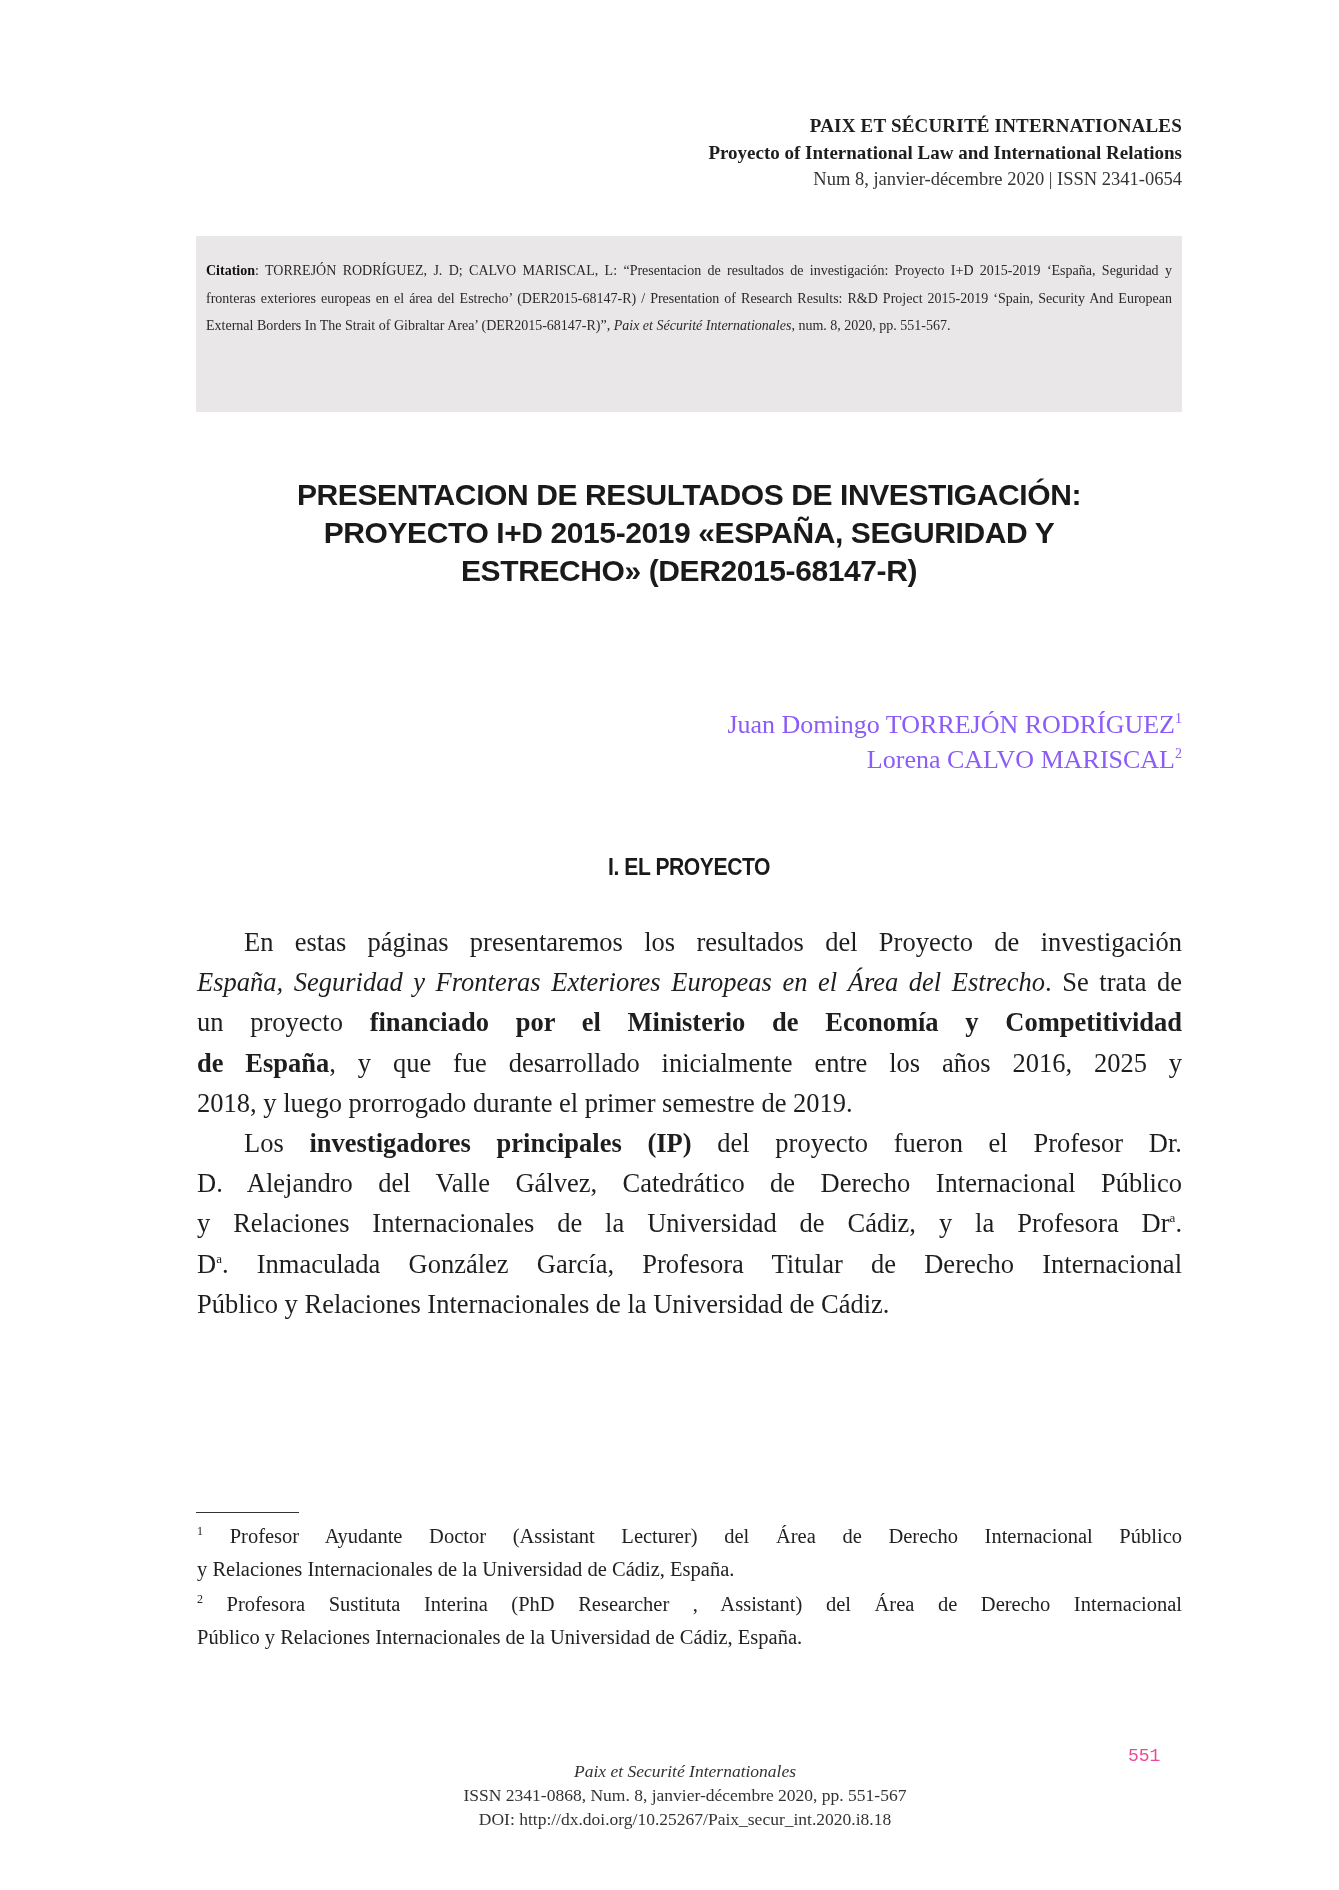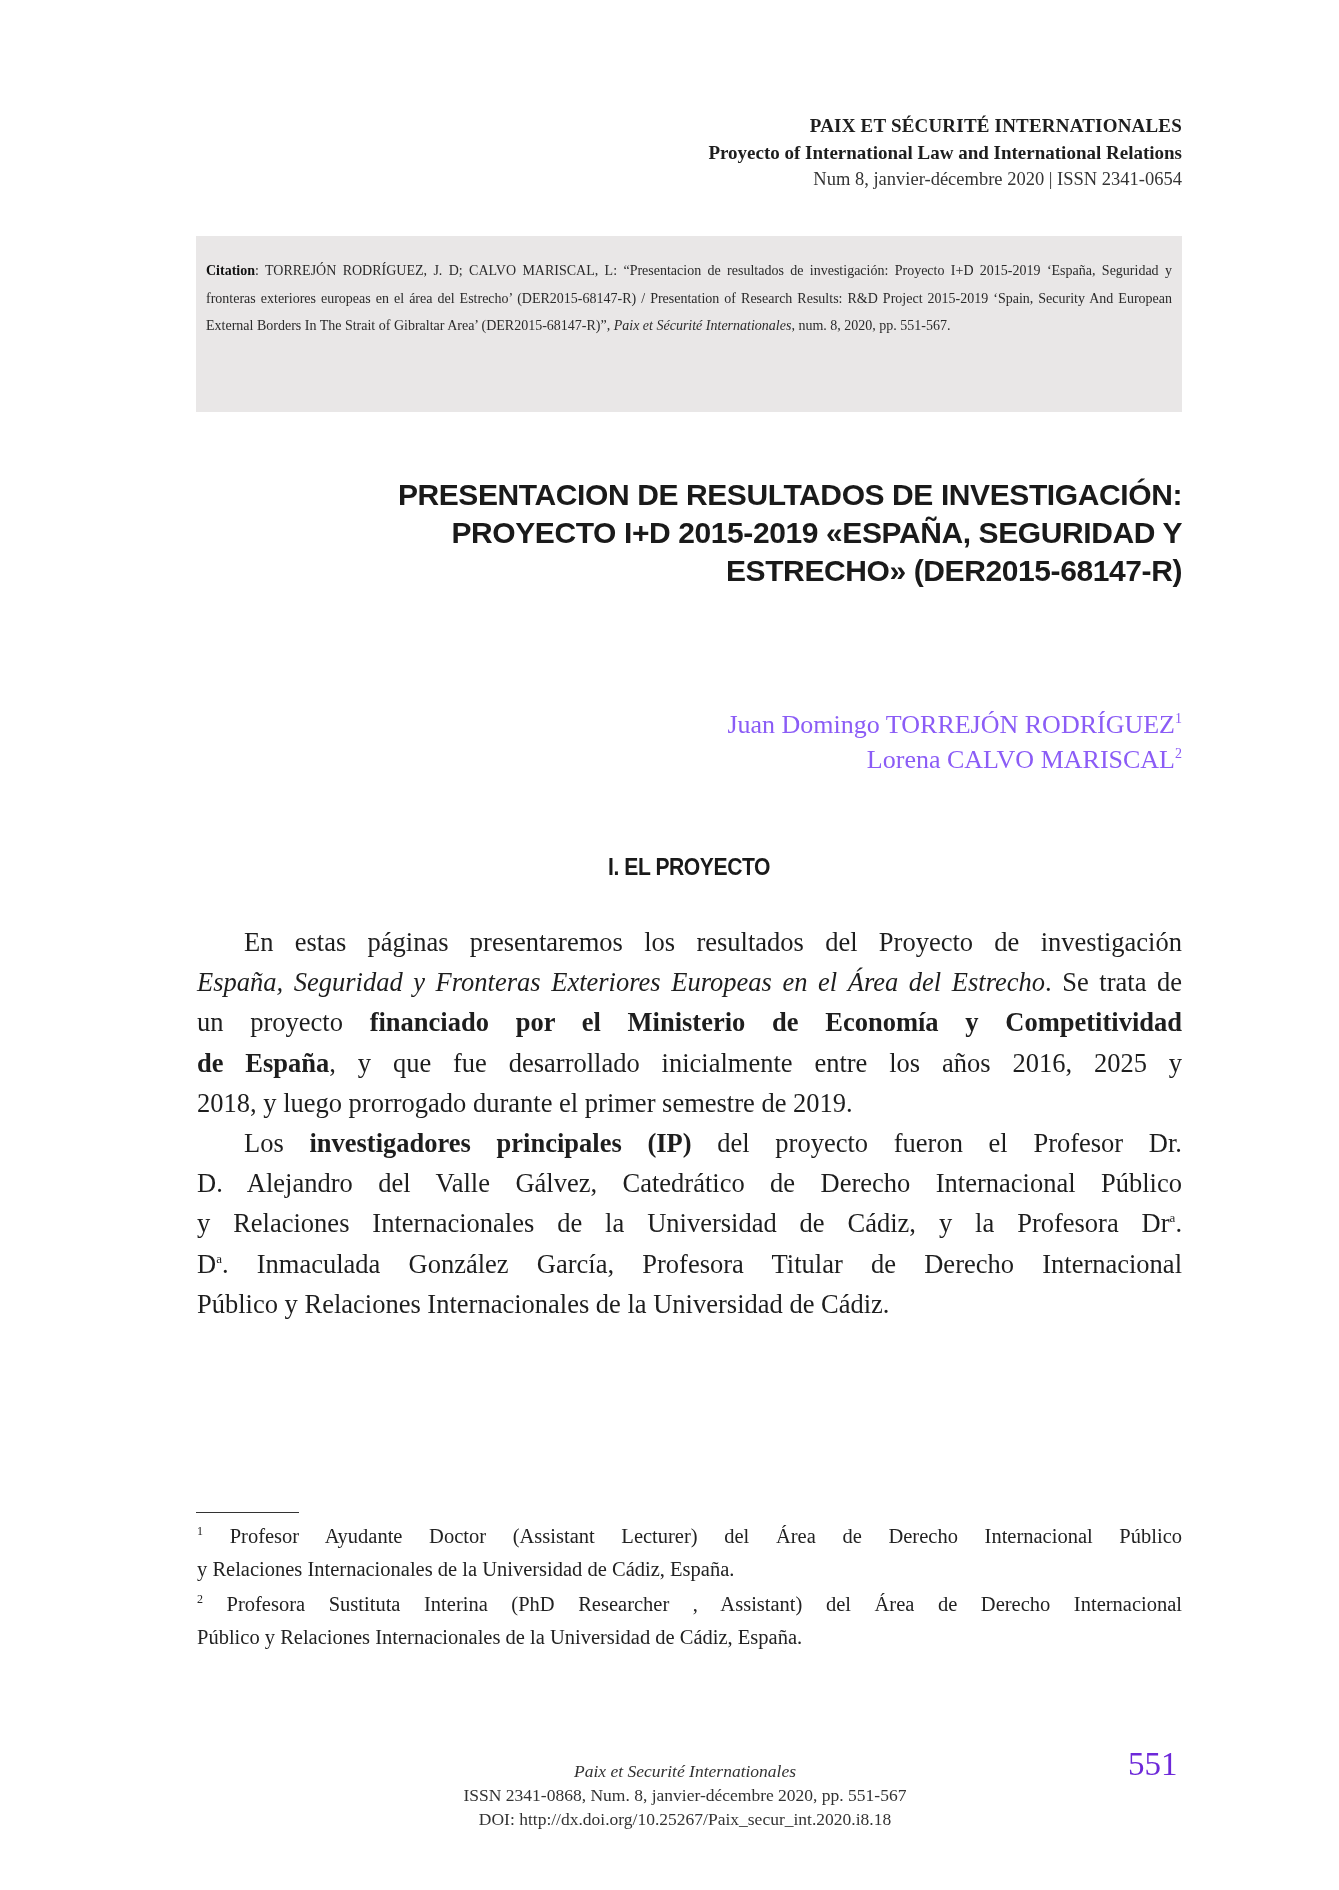--- a/index.html
+++ b/index.html
@@ -33,36 +33,36 @@
 
   .fn-rule { position: absolute; left: 196px; top: 1512px; width: 103px; height: 1px; background: #333; }
   .footnotes { position: absolute; left: 197px; width: 985px; top: 1520px; font-size: 20.5px; line-height: 33px; color: #222; }
   .footnotes .fn { margin: 0 0 2px 0; }
   .footnotes .fl { display: block; text-align: justify; text-align-last: justify; }
   .footnotes .fl.last { text-align-last: left; }
   .footnotes sup { font-size: 12px; vertical-align: super; line-height: 0; }
 
   .page-footer { position: absolute; left: 400px; width: 570px; top: 1730px; text-align: center; font-size: 17.5px; line-height: 24px; color: #333; }
   .page-footer .pf-journal { font-style: italic; margin-top: 29px; }
-  .page-number { position: absolute; left: 1128px; top: 1746px; font-size: 33px; color: #6d28d9; }
+  .page-number { position: absolute; left: 1128px; top: 1746px; font-size: 18px; color: #ec4899; font-family: Liberation Mono, monospace; }
 </style>
 </head>
 <body>
 
 <header class="journal-header">
   <div class="jh-title">PAIX ET SÉCURITÉ INTERNATIONALES</div>
   <div class="jh-sub">Proyecto of  International Law and International Relations</div>
   <div class="jh-line">Num 8, janvier-décembre 2020 | ISSN 2341-0654</div>
 </header>
 
 <section class="citation-box">
   <p><span class="cit-label">Citation</span><span>: TORREJÓN RODRÍGUEZ, J. D; CALVO MARISCAL, L: “Presentacion de resultados de investigación: Proyecto I+D 2015-2019 ‘España, Seguridad y fronteras exteriores europeas en el área del Estrecho’ (DER2015-68147-R) / Presentation of Research Results: R&amp;D Project 2015-2019 ‘Spain, Security And European External Borders In The Strait of Gibraltar Area’ (DER2015-68147-R)”, </span><em>Paix et Sécurité Internationales</em><span>, num. 8, 2020, pp. 551-567.</span></p>
 </section>
 
-<h1 class="article-title" style="margin:0;text-align:right;">
+<h1 class="article-title" style="margin:0;">
   <span>PRESENTACION DE RESULTADOS DE INVESTIGACIÓN:</span>
   <span>PROYECTO I+D 2015-2019 «ESPAÑA, SEGURIDAD Y</span>
   <span>ESTRECHO» (DER2015-68147-R)</span>
 </h1>
 
 <div class="authors">
   <div><span>Juan Domingo TORREJÓN RODRÍGUEZ</span><sup>1</sup></div>
   <div><span>Lorena CALVO MARISCAL</span><sup>2</sup></div>
 </div>
 

